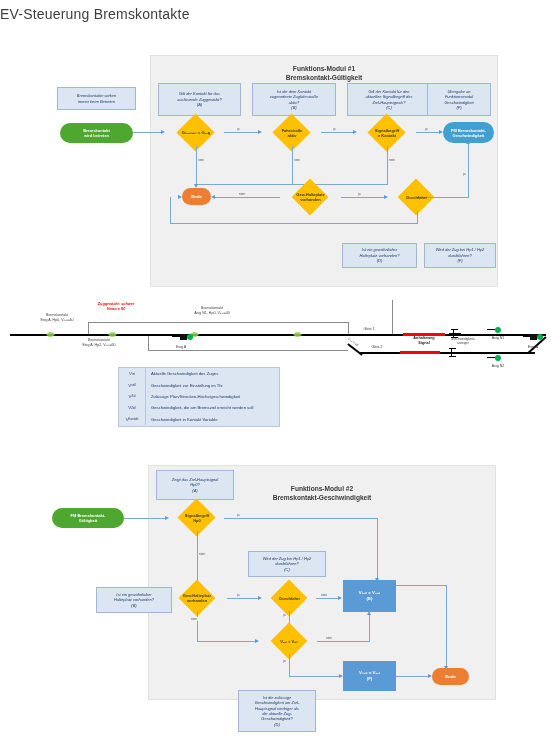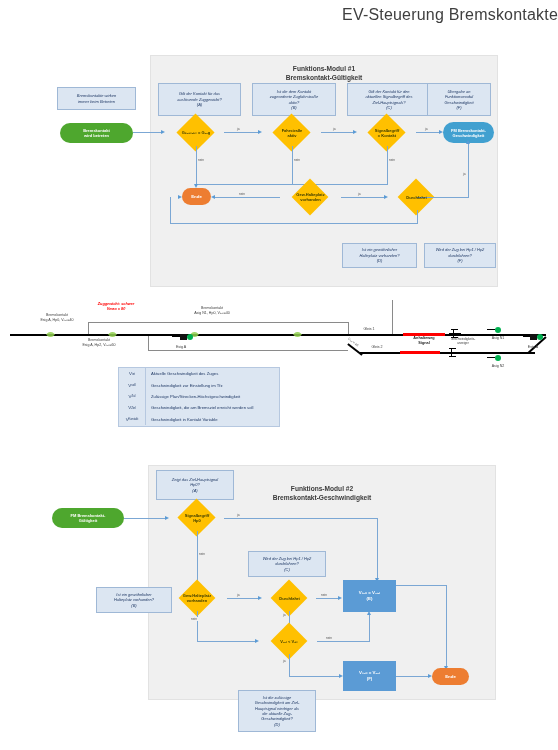--- a/index.html
+++ b/index.html
@@ -2,22 +2,22 @@
 <html><head>
 <meta charset="utf-8">
 <style>
   html,body{margin:0;padding:0;background:#ffffff;}
   body{width:558px;height:750px;position:relative;
        font-family:"Liberation Sans","DejaVu Sans",sans-serif;
        color:#2b2b2b;overflow:hidden;}
   .abs{position:absolute;box-sizing:border-box;}
 
   
-  #page-title{left:0;top:6px;width:558px;text-align:right;
-    font-size:16px;color:#3f3f3f;letter-spacing:.2px;}
+  #page-title{left:0;top:6px;width:558px;text-align:left;
+    font-size:14px;color:#3f3f3f;letter-spacing:.2px;}
 
   
   .panel{background:#f0f0f0;border:1px solid #e2e2e2;}
   .panel-title{position:absolute;left:0;width:100%;text-align:center;
     font-size:6.6px;font-weight:bold;color:#3a3a3a;line-height:8px;}
 
   
   .note{background:#dce6f2;border:1px solid #9fb8d6;
     font-size:4px;line-height:5.4px;font-style:italic;color:#1f3864;
     text-align:center;display:flex;align-items:center;justify-content:center;

